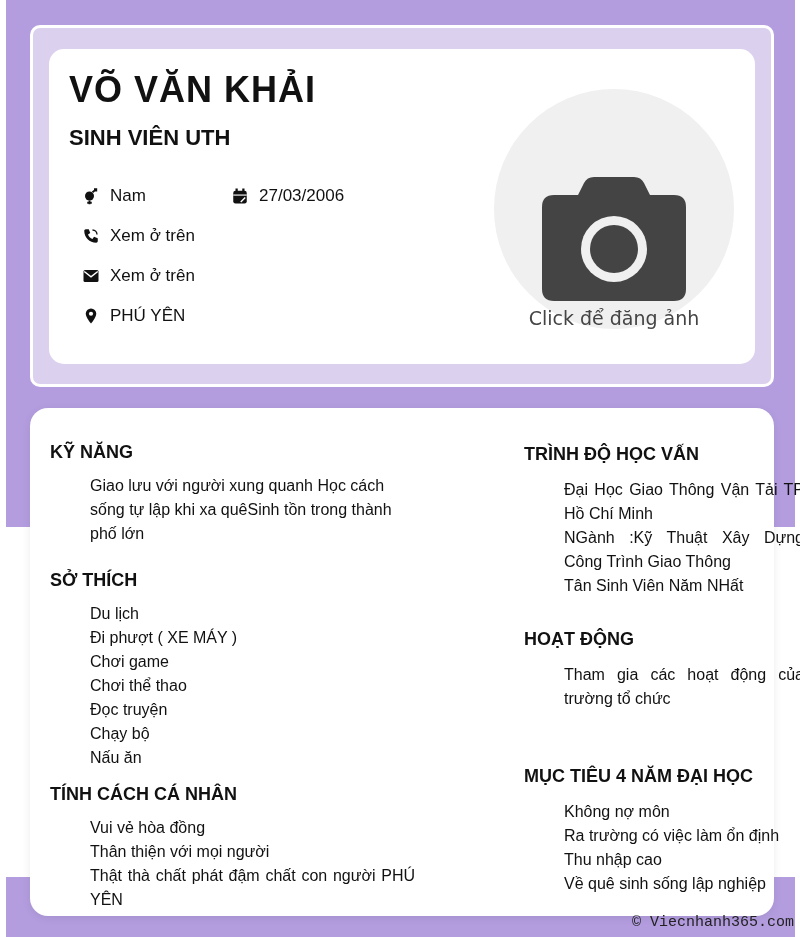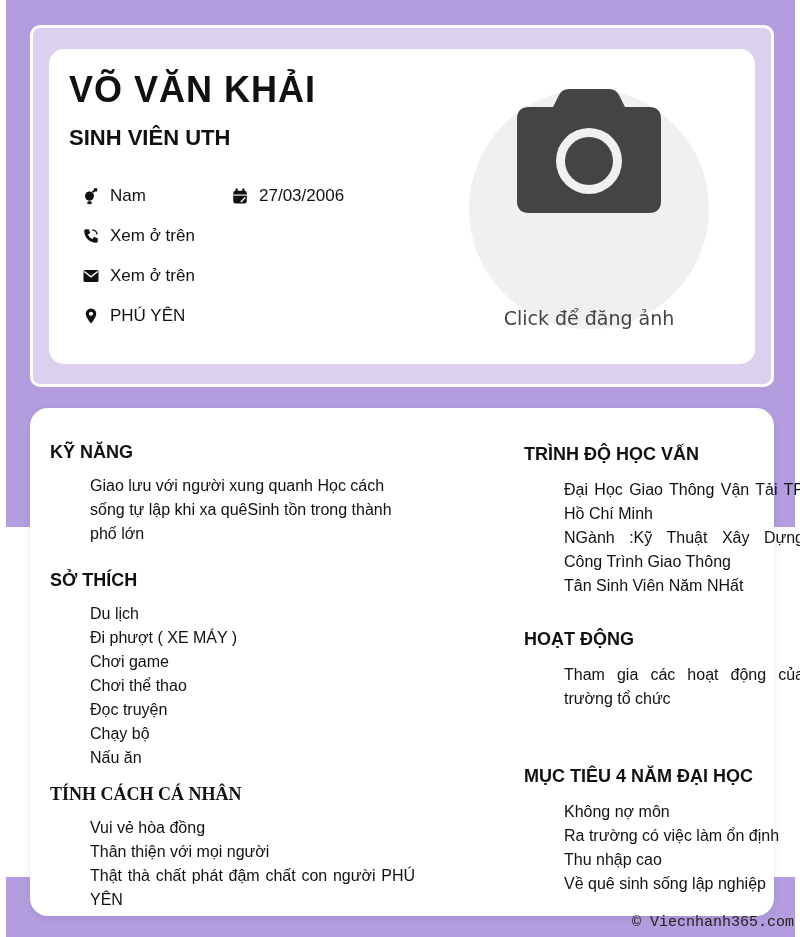--- a/index.html
+++ b/index.html
@@ -7,22 +7,22 @@
          font-family:"Liberation Sans", "DejaVu Sans", sans-serif; color:#111; }
   .bg-top { position:absolute; left:6px; top:0; width:789px; height:527px; background:#b39ddf; }
   .bg-bottom { position:absolute; left:6px; top:877px; width:789px; height:60px; background:#b39ddf; }
   .frame { position:absolute; left:30px; top:25px; width:738px; height:356px; background:#dcd0ef;
            border:3px solid #ffffff; border-radius:10px; }
   .header-card { position:absolute; left:16px; top:21px; width:706px; height:315px; background:#fff; border-radius:15px; }
   .name { position:absolute; left:20px; top:20px; font-size:36px; font-weight:700; letter-spacing:1px; margin:0; }
   .role { position:absolute; left:20px; top:76px; font-size:22px; font-weight:700; margin:0; }
   .info { position:absolute; display:flex; align-items:center; font-size:17px; }
   .info svg { width:18px; height:18px; margin-right:10px; }
-  .photo { position:absolute; left:420px; top:40px; width:240px; height:240px; border-radius:50%; background:#f0f0f0;
-           display:flex; flex-direction:column; align-items:center; justify-content:space-between; cursor:pointer; }
+  .photo { position:absolute; left:445px; top:40px; width:240px; height:240px; border-radius:50%; background:#f0f0f0;
+           display:flex; flex-direction:column; align-items:center; justify-content:flex-end; cursor:pointer; }
   .photo-label { font-family:"DejaVu Sans", sans-serif; font-size:19px; color:#444; margin-top:6px; }
   .body-card { position:absolute; left:30px; top:408px; width:744px; height:508px; background:#fff; border-radius:18px;
                box-shadow:0 2px 8px rgba(0,0,0,0.08); }
   .sec-title { position:absolute; font-size:18px; font-weight:700; margin:0; }
   .sec-text { position:absolute; font-size:16px; line-height:24px;margin-left:40px; }
   .justify { text-align:justify; }
   .line { display:block; }
   .copyright { position:absolute; right:6px; top:914px; font-family:"Liberation Mono", monospace; font-size:15px; color:#222;margin-left:40px; }
 </style>
 </head>
@@ -96,21 +96,21 @@
   <div class="sec-text" style="left:20px;top:194px;width:330px;">
     <span class="line">Du lịch</span>
     <span class="line">Đi phượt ( XE MÁY )</span>
     <span class="line">Chơi game</span>
     <span class="line">Chơi thể thao</span>
     <span class="line">Đọc truyện</span>
     <span class="line">Chạy bộ</span>
     <span class="line">Nấu ăn</span>
   </div>
 
-  <h3 class="sec-title" style="left:20px;top:376px;font-family:Liberation Serif, serif;">TÍNH CÁCH CÁ NHÂN</h3>
+  <h3 class="sec-title" style="left:20px;top:376px;">TÍNH CÁCH CÁ NHÂN</h3>
   <div class="sec-text justify" style="left:20px;top:408px;width:325px;">
     <span class="line">Vui vẻ hòa đồng</span>
     <span class="line">Thân thiện với mọi người</span>
     <span class="line">Thật thà chất phát đậm chất con người PHÚ YÊN</span>
   </div>
 
   <h3 class="sec-title" style="left:494px;top:36px;">TRÌNH ĐỘ HỌC VẤN</h3>
   <div class="sec-text justify" style="left:494px;top:70px;width:240px;">
     <span class="line">Đại Học Giao Thông Vận Tải TP Hồ Chí Minh</span>
     <span class="line">NGành :Kỹ Thuật Xây Dựng Công Trình Giao Thông</span>

